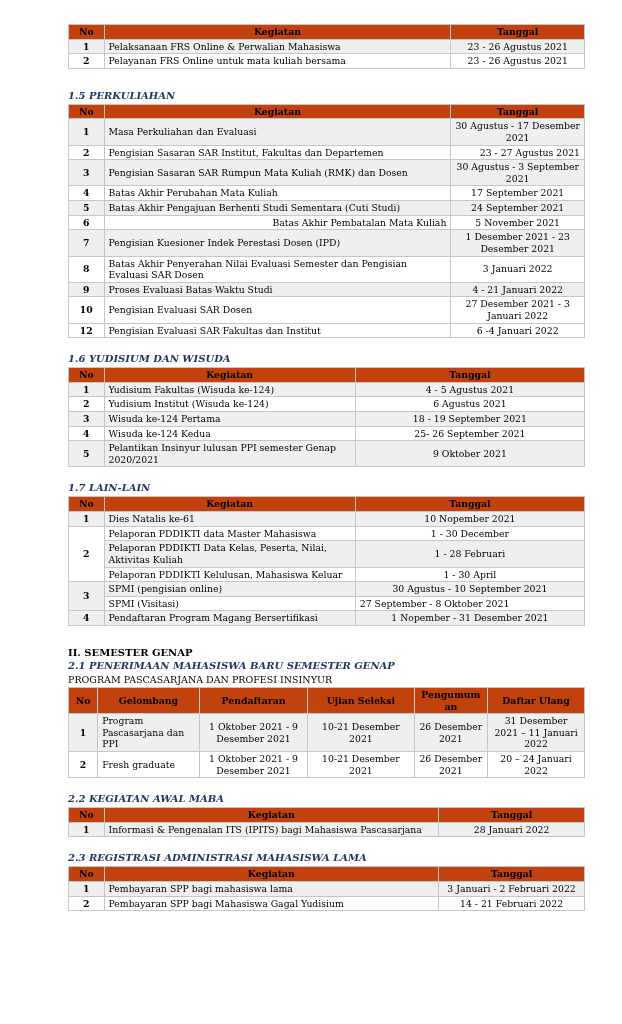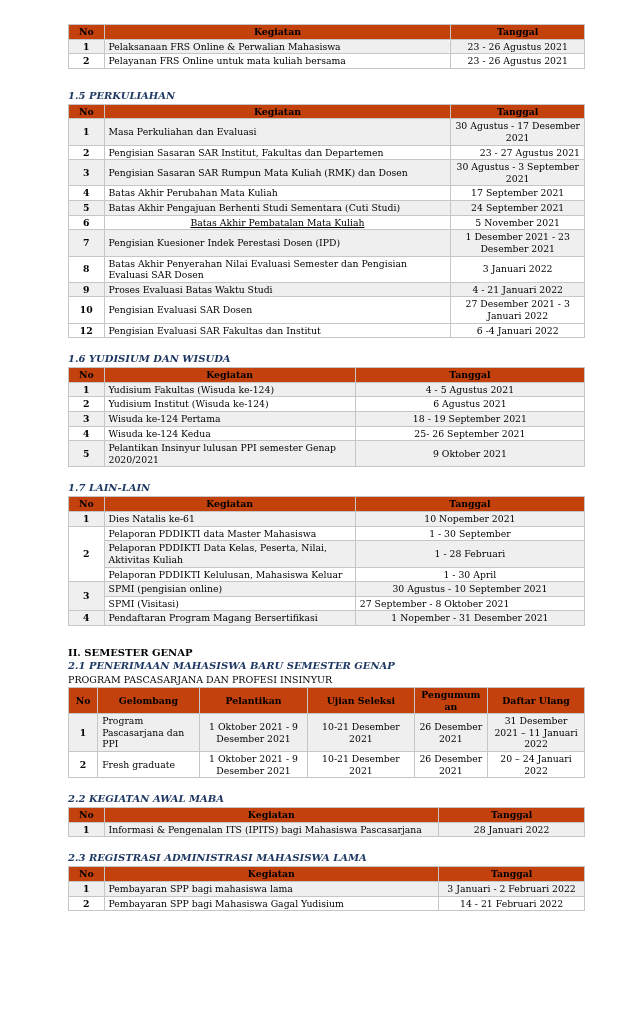--- a/index.html
+++ b/index.html
@@ -98,21 +98,21 @@
             <td style="text-align: left;">Batas Akhir Perubahan Mata Kuliah</td>
             <td style="text-align: center;">17 September 2021</td>
           </tr>
           <tr class="shade">
             <td style="text-align: center; font-weight: bold;">5</td>
             <td style="text-align: left;">Batas Akhir Pengajuan Berhenti Studi Sementara (Cuti Studi)</td>
             <td style="text-align: center;">24 September 2021</td>
           </tr>
           <tr>
             <td style="text-align: center; font-weight: bold;">6</td>
-            <td style="text-align: center; text-decoration: underline;">Batas Akhir Pembatalan Mata Kuliah</td>
+            <td style="text-align: right;">Batas Akhir Pembatalan Mata Kuliah</td>
             <td style="text-align: center;">5 November 2021</td>
           </tr>
           <tr class="shade">
             <td style="text-align: center; font-weight: bold;">7</td>
             <td style="text-align: left;">Pengisian Kuesioner Indek Perestasi Dosen (IPD)</td>
             <td style="text-align: center;">1 Desember 2021 - 23 Desember 2021</td>
           </tr>
           <tr>
             <td style="text-align: center; font-weight: bold;">8</td>
             <td style="text-align: left;">Batas Akhir Penyerahan Nilai Evaluasi Semester dan Pengisian Evaluasi SAR Dosen</td>
@@ -189,21 +189,21 @@
         </thead>
         <tbody>
           <tr class="shade">
             <td style="text-align: center; font-weight: bold;">1</td>
             <td style="text-align: left;">Dies Natalis ke-61</td>
             <td style="text-align: center;">10 Nopember 2021</td>
           </tr>
           <tr>
             <td rowspan="3" class="merged" style="text-align: center; font-weight: bold;">2</td>
             <td style="text-align: left;">Pelaporan PDDIKTI data Master Mahasiswa</td>
-            <td style="text-align: center;">1 - 30 September</td>
+            <td style="text-align: center;">1 - 30 December</td>
           </tr>
           <tr class="shade">
             <td style="text-align: left;">Pelaporan PDDIKTI Data Kelas, Peserta, Nilai, Aktivitas Kuliah</td>
             <td style="text-align: center;">1 - 28 Februari</td>
           </tr>
           <tr>
             <td style="text-align: left;">Pelaporan PDDIKTI Kelulusan, Mahasiswa Keluar</td>
             <td style="text-align: center;">1 - 30 April</td>
           </tr>
           <tr class="shade">
@@ -226,21 +226,21 @@
 
   <section class="sec gap-lg">
     <div class="h black">II. SEMESTER GENAP</div>
     <div class="h">2.1 PENERIMAAN MAHASISWA BARU SEMESTER GENAP</div>
     <div class="sub">PROGRAM PASCASARJANA DAN PROFESI INSINYUR</div>
     <table class="tbl">
         <thead>
           <tr>
             <th style="width: 4.5%;">No</th>
             <th style="width: 20%;">Gelombang</th>
-            <th style="width: 21.5%;">Pelantikan</th>
+            <th style="width: 21.5%;">Pendaftaran</th>
             <th style="width: 21%;">Ujian Seleksi</th>
             <th style="width: 14%;">Pengumuman</th>
             <th style="width: 19%;">Daftar Ulang</th>
           </tr>
         </thead>
         <tbody>
           <tr class="shade">
             <td style="text-align: center; font-weight: bold;">1</td>
             <td style="text-align: left;">Program Pascasarjana dan PPI</td>
             <td style="text-align: center;">1 Oktober 2021 - 9 Desember 2021</td>

